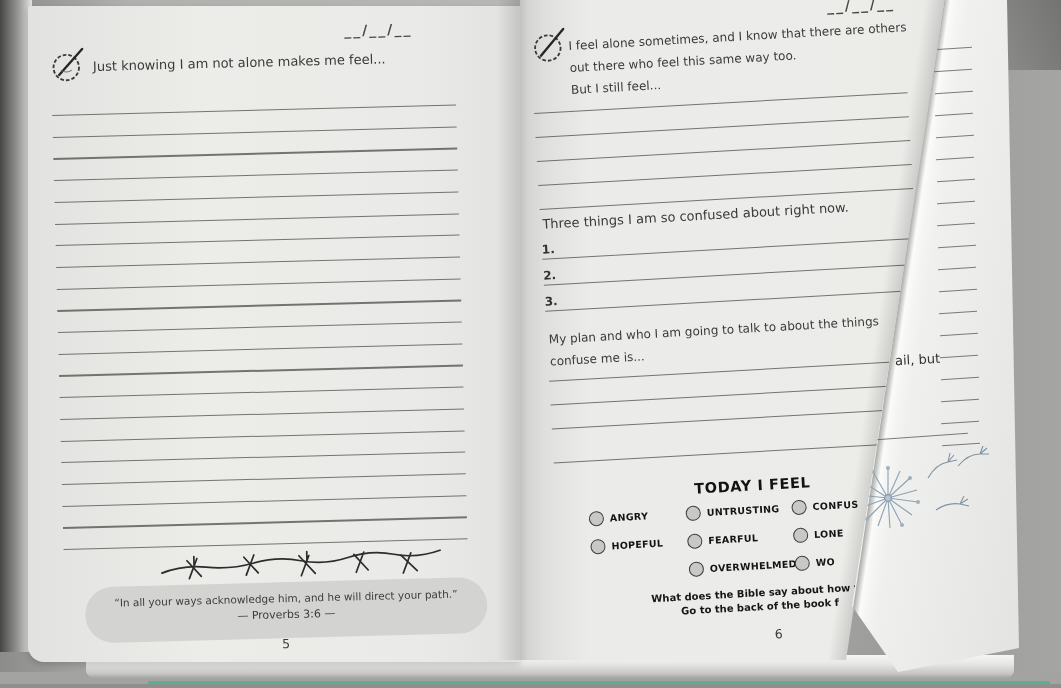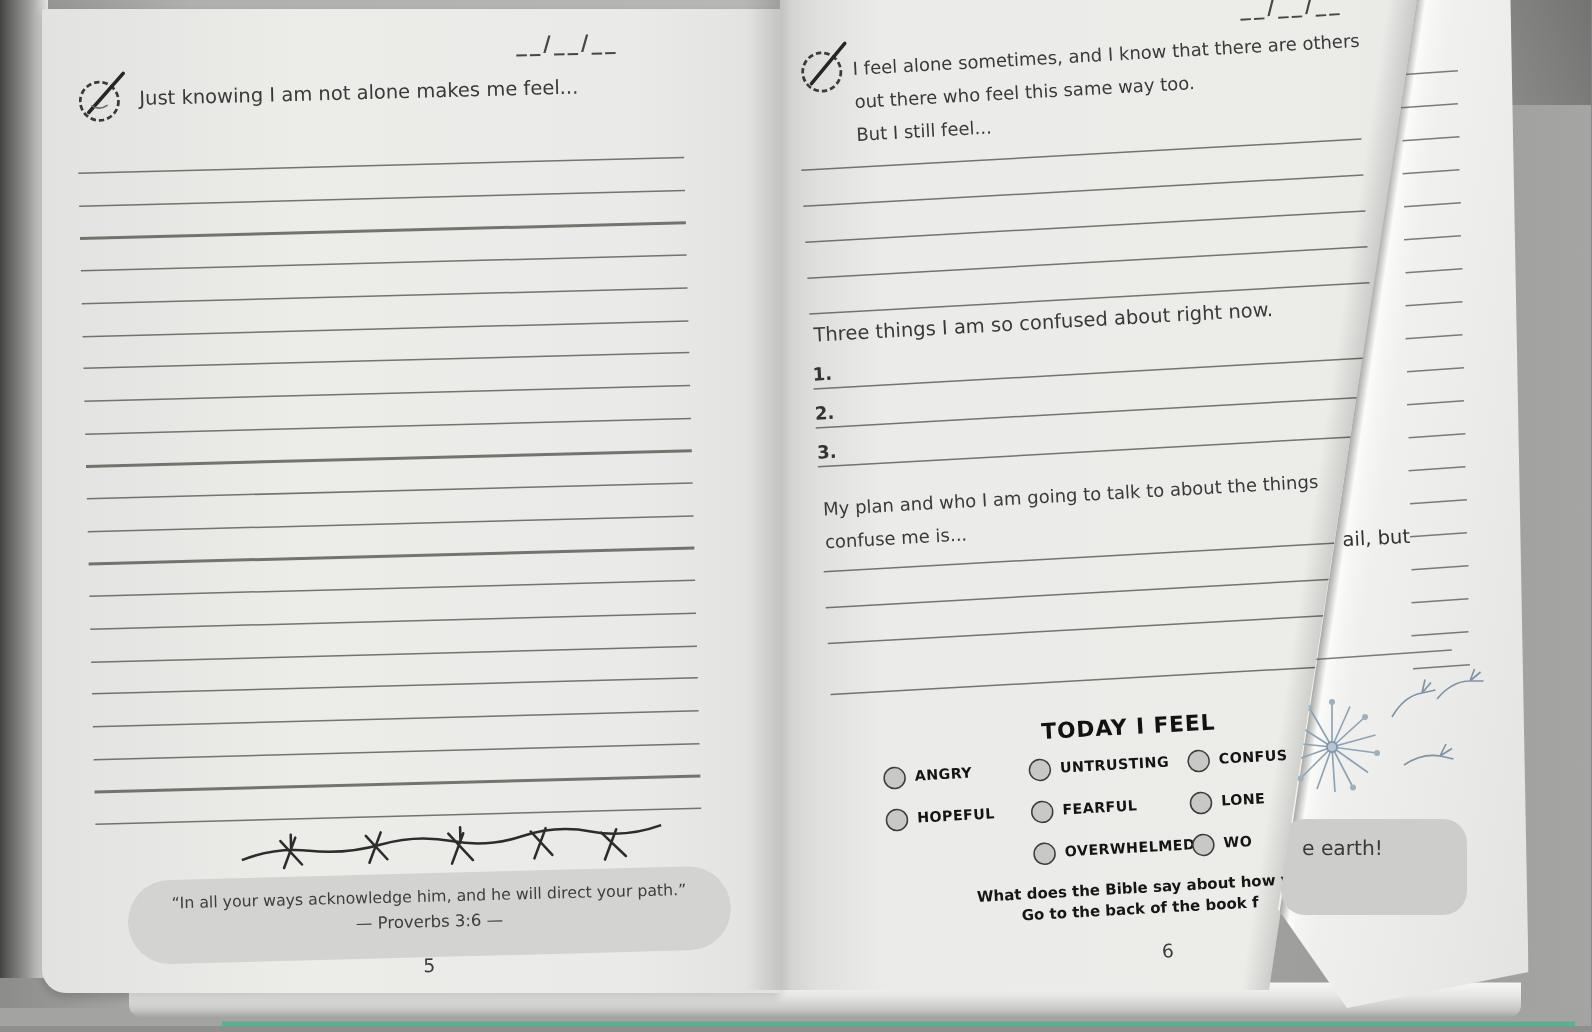--- a/index.html
+++ b/index.html
@@ -282,17 +282,14 @@
             <path d="M96 52 q8 -14 20 -16 M116 36 l6 -7 M116 36 l9 -2 M116 36 l2 -9"></path>
             <path d="M126 40 q10 -12 22 -12 M148 28 l7 -6 M148 28 l9 0 M148 28 l3 -8"></path>
             <path d="M104 84 q12 -8 24 -6 M128 78 l8 -5 M128 78 l9 2 M128 78 l4 -8"></path>
           </g>
         </g>
       </svg>
     </span>
 
     <div class="curl-frag hand">ail, but</div>
 
-    <div class="curl-box">
-      <div class="curl-box-text">e earth!</div>
-    </div>
   </div>
 </div>
 
 </body></html>

